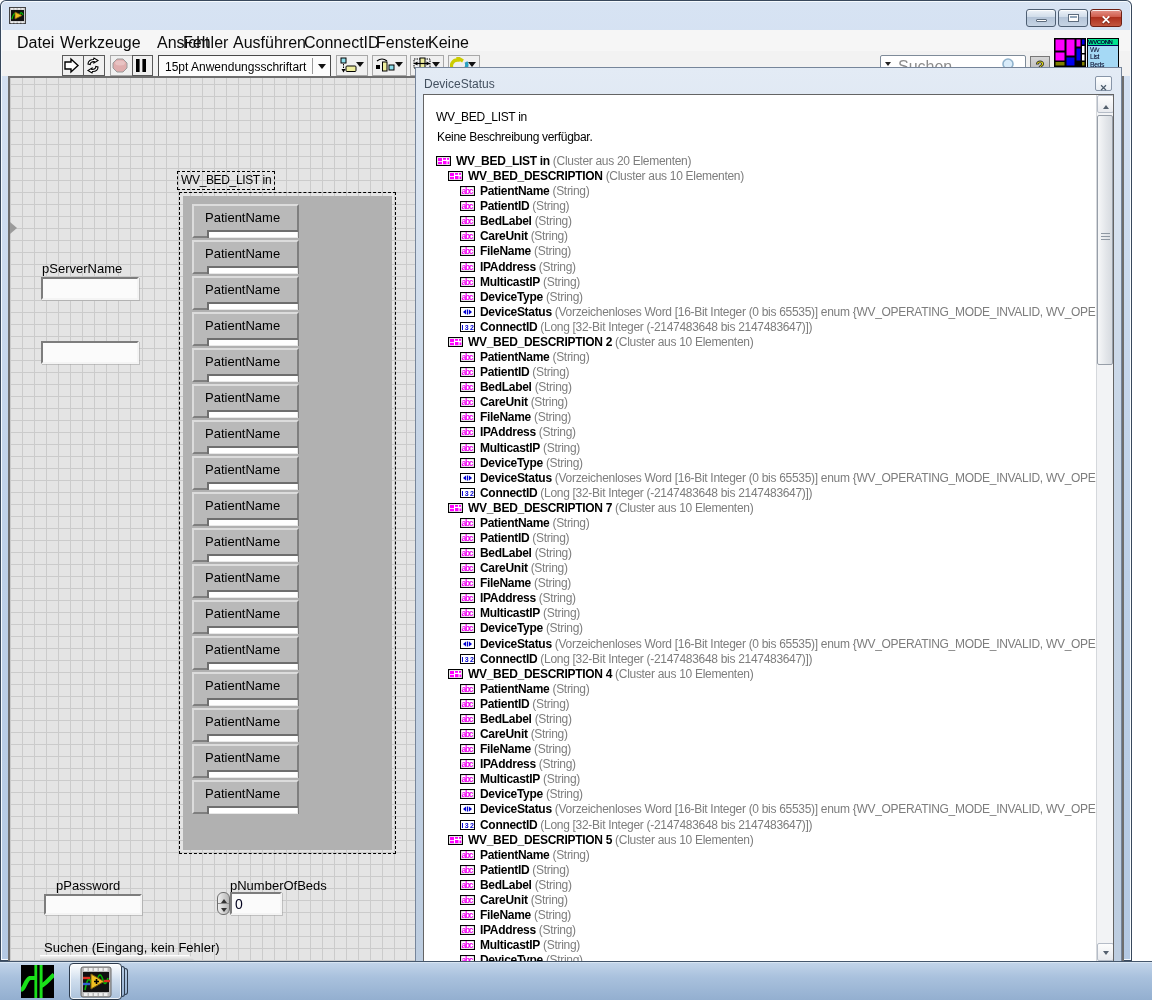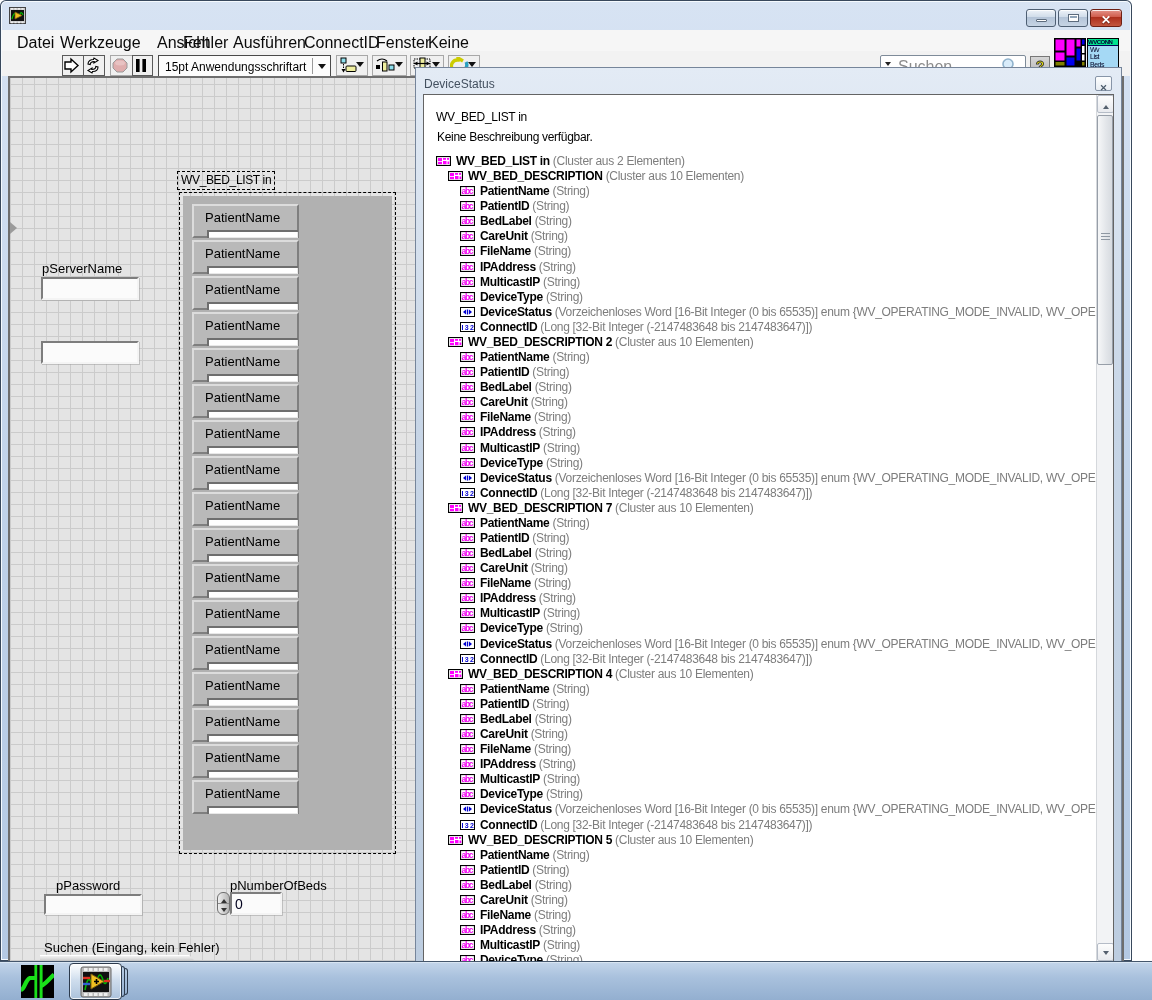--- a/index.html
+++ b/index.html
@@ -397,21 +397,21 @@
         <div class="ch-line" style="top: 15px; left: 12px;"><span class="ch-head">WV_BED_LIST in</span></div>
         <div class="ch-line" style="top: 35px; left: 13px;"><span class="ch-head">Keine Beschreibung verfügbar.</span></div>
         <div class="ch-line" style="top: 59px; left: 12px;"><span class="ch-icon"><svg width="15" height="10">
               <rect x="0.5" y="0.5" width="14" height="9" fill="#fff" stroke="#000" stroke-width="1.2"></rect>
               <rect x="2" y="2" width="4" height="3.2" fill="#ff00ff"></rect>
               <rect x="7" y="2" width="3" height="1.8" fill="#ff00ff"></rect>
               <rect x="11" y="2" width="2" height="1.8" fill="#ff00ff"></rect>
               <rect x="2" y="6" width="4" height="2.2" fill="#ff00ff"></rect>
               <rect x="7" y="5" width="3.5" height="3.2" fill="#ff00ff"></rect>
               <rect x="11.5" y="5.5" width="1.8" height="2.5" fill="#ff00ff"></rect>
-            </svg></span><span class="ch-name">WV_BED_LIST in</span> <span class="ch-note">(Cluster aus 2 Elementen)</span></div>
+            </svg></span><span class="ch-name">WV_BED_LIST in</span> <span class="ch-note">(Cluster aus 20 Elementen)</span></div>
         <div class="ch-line" style="top: 74px; left: 24px;"><span class="ch-icon"><svg width="15" height="10">
               <rect x="0.5" y="0.5" width="14" height="9" fill="#fff" stroke="#000" stroke-width="1.2"></rect>
               <rect x="2" y="2" width="4" height="3.2" fill="#ff00ff"></rect>
               <rect x="7" y="2" width="3" height="1.8" fill="#ff00ff"></rect>
               <rect x="11" y="2" width="2" height="1.8" fill="#ff00ff"></rect>
               <rect x="2" y="6" width="4" height="2.2" fill="#ff00ff"></rect>
               <rect x="7" y="5" width="3.5" height="3.2" fill="#ff00ff"></rect>
               <rect x="11.5" y="5.5" width="1.8" height="2.5" fill="#ff00ff"></rect>
             </svg></span><span class="ch-name">WV_BED_DESCRIPTION</span> <span class="ch-note">(Cluster aus 10 Elementen)</span></div>
         <div class="ch-line" style="top: 89px; left: 36px;"><span class="ch-icon"><svg width="15" height="10">

